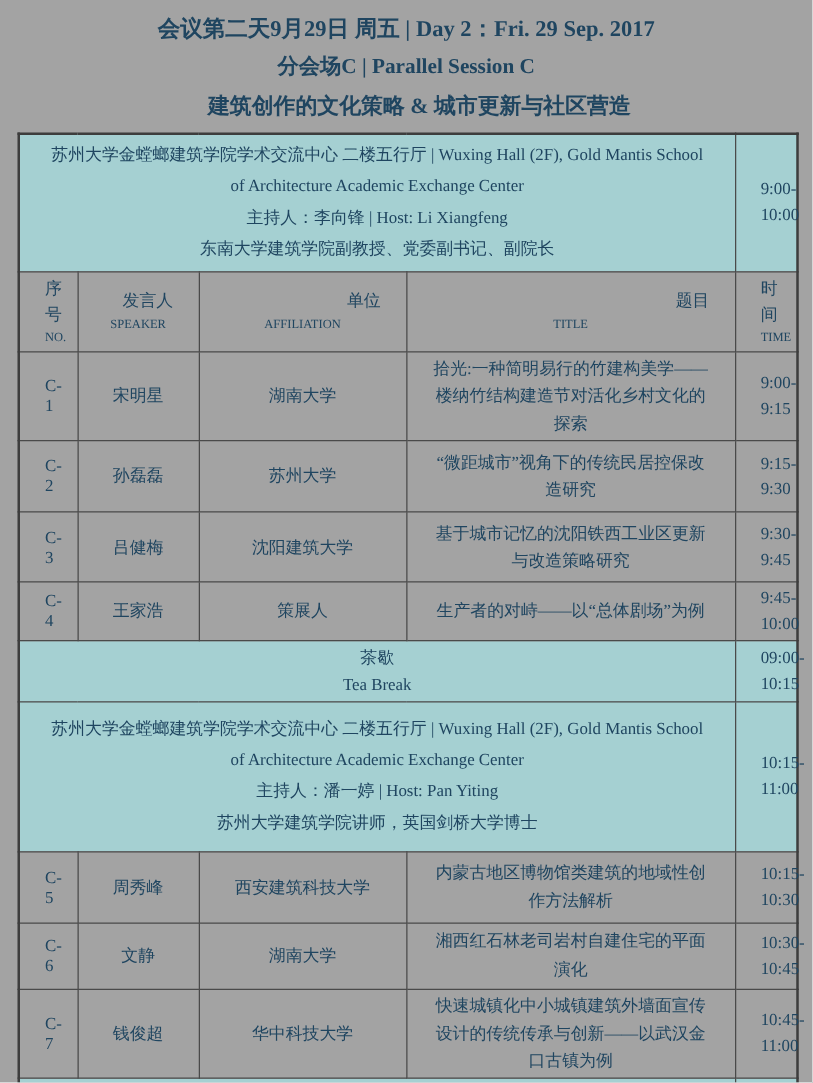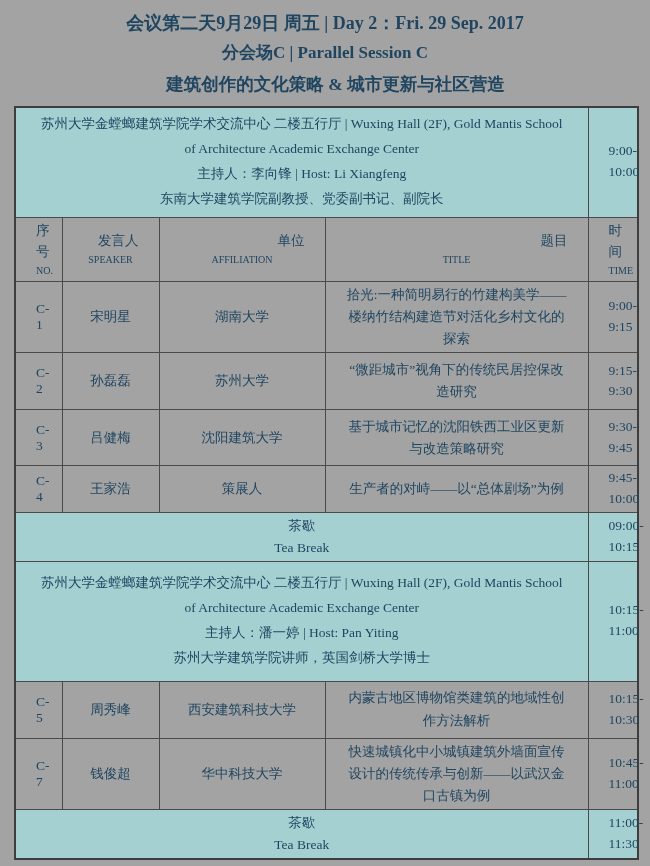--- a/index.html
+++ b/index.html
@@ -171,20 +171,28 @@
 
     <tr style="height:57px;">
       <td>C-5</td>
       <td>周秀峰</td>
       <td>西安建筑科技大学</td>
       <td class="title-cell">内蒙古地区博物馆类建筑的地域性创作方法解析</td>
       <td class="time-cell">10:15-
 10:30</td>
     </tr>
 
+    <tr style="height:53px;">
+      <td>C-6</td>
+      <td>文静</td>
+      <td>湖南大学</td>
+      <td class="title-cell">湘西红石林老司岩村自建住宅的平面演化</td>
+      <td class="time-cell">10:30-
+10:45</td>
+    </tr>
 
     <tr style="height:62px;">
       <td>C-7</td>
       <td>钱俊超</td>
       <td>华中科技大学</td>
       <td class="title-cell">快速城镇化中小城镇建筑外墙面宣传设计的传统传承与创新——以武汉金口古镇为例</td>
       <td class="time-cell">10:45-
 11:00</td>
     </tr>
 

